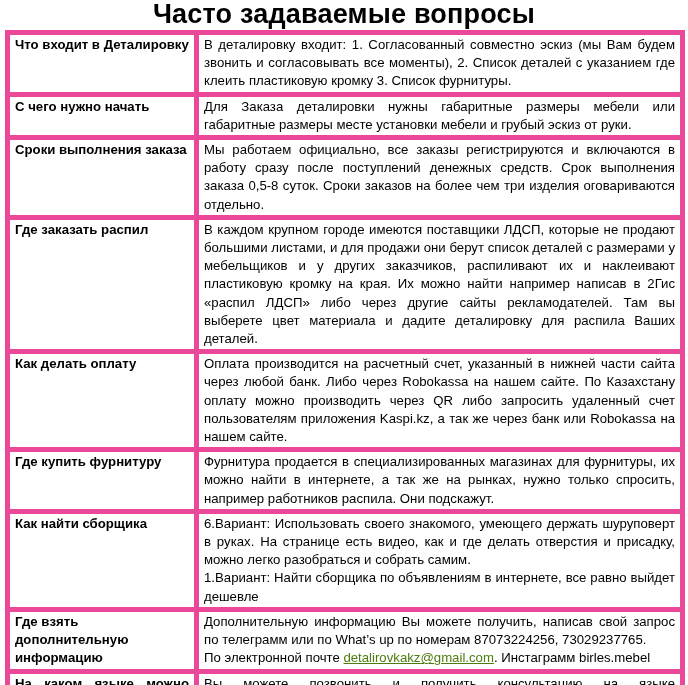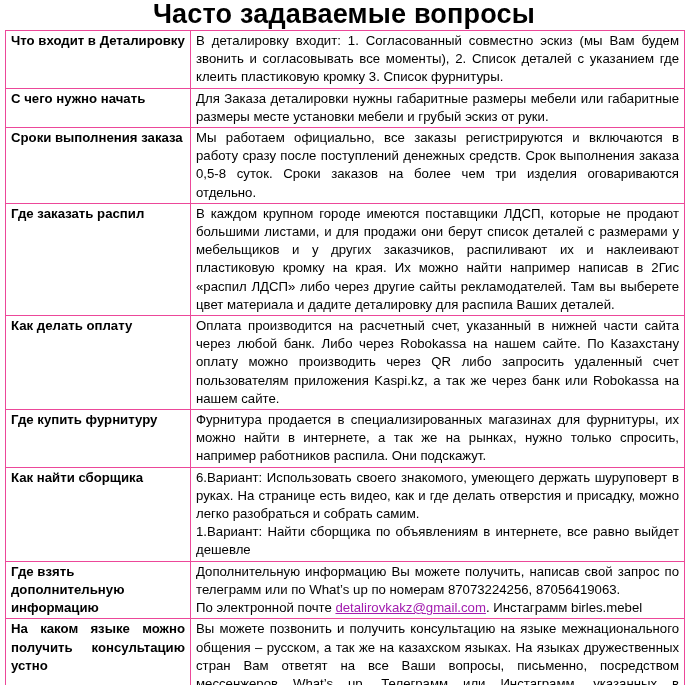--- a/index.html
+++ b/index.html
@@ -17,31 +17,31 @@
     letter-spacing: 0.2px;
   }
   table.faq {
     position: absolute;
     left: 5px; top: 30px;
     width: 680px;
     border-collapse: collapse;
     table-layout: fixed;
   }
   table.faq td {
-    border: 1px solid #ec4899;
+    border: 5px solid #ec4899;
     vertical-align: top;
     font-size: 13.2px;
     line-height: 18.2px;
     padding: 1px 5px 1px 5px;
   }
   td.q { width: 174px; font-weight: bold; text-align: left; }
   td.q.justify { text-align: justify; text-align-last: left; }
   td.a { text-align: justify; }
   .line { display: block; }
-  a.email { color: #a21caf; }
+  a.email { color: #4d7c0f; }
 </style>
 </head>
 <body>
 
 <div class="title">Часто задаваемые вопросы</div>
 
 <table class="faq">
   <tbody>
     <tr style="height:56px">
       <td class="q">Что входит в Деталировку</td>
@@ -70,21 +70,21 @@
     <tr style="height:92px">
       <td class="q">Как найти сборщика</td>
       <td class="a">
         <span class="line">6.Вариант: Использовать своего знакомого, умеющего держать шуруповерт в руках. На странице есть видео, как и где делать отверстия и присадку, можно легко разобраться и собрать самим.</span>
         <span class="line">1.Вариант: Найти сборщика по объявлениям в интернете, все равно выйдет дешевле</span>
       </td>
     </tr>
     <tr style="height:55px">
       <td class="q">Где взять дополнительную информацию</td>
       <td class="a">
-        <span>Дополнительную информацию Вы можете получить, написав свой запрос по телеграмм или по What’s up по номерам 87073224256, 87056419063.</span>
+        <span>Дополнительную информацию Вы можете получить, написав свой запрос по телеграмм или по What’s up по номерам 87073224256, 73029237765.</span>
         <span class="line"><span>По электронной почте </span><a class="email" href="mailto:detalirovkakz@gmail.com">detalirovkakz@gmail.com</a><span>. Инстаграмм birles.mebel</span></span>
       </td>
     </tr>
     <tr style="height:89px">
       <td class="q justify">На каком языке можно получить консультацию устно</td>
       <td class="a">Вы можете позвонить и получить консультацию на языке межнационального общения – русском, а так же на казахском языках. На языках дружественных стран Вам ответят на все Ваши вопросы, письменно, посредством мессенжеров What’s up, Телеграмм или Инстаграмм, указанных в предыдущем пункте.</td>
     </tr>
   </tbody>
 </table>
 

